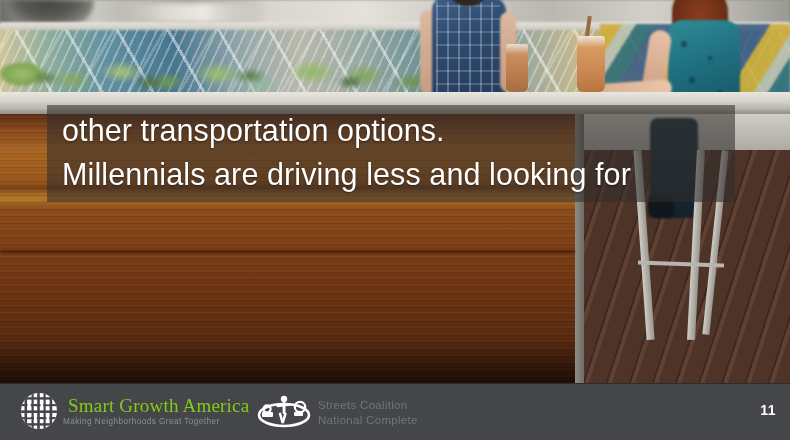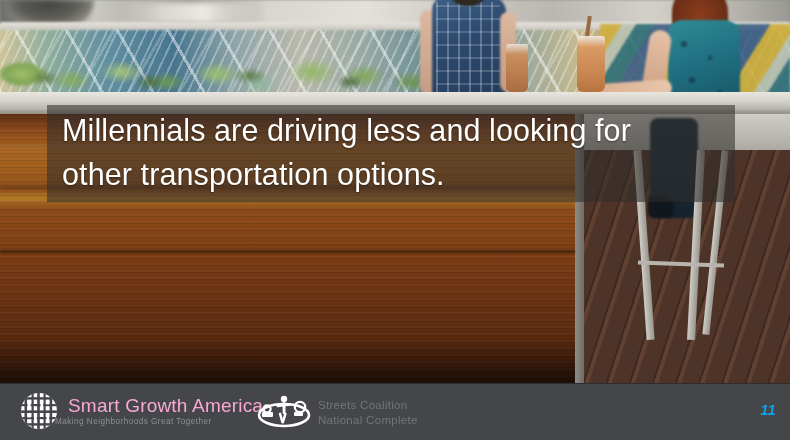--- a/index.html
+++ b/index.html
@@ -385,29 +385,30 @@
   }
 
   .sga-logo {
     position: absolute;
     left: 20px; top: 392px;
     width: 38px; height: 38px;
   }
   .sga-text {
     position: absolute;
     left: 68px; top: 395px;
-    color: #f9a8d4;
+    color: #84cc16;
     font-size: 19px;
     font-weight: 400;
     letter-spacing: .2px;
     line-height: 22px;
+    font-family: Liberation Serif, serif;
   }
   .sga-tag {
     position: absolute;
-    left: 55px; top: 417px;
+    left: 63px; top: 417px;
     color: #8e9094;
     font-size: 8.2px;
     letter-spacing: .45px;
     line-height: 10px;
   }
 
   .ncsc-logo {
     position: absolute;
     left: 256px; top: 393px;
     width: 56px; height: 36px;
@@ -417,25 +418,24 @@
     left: 318px; top: 398px;
     color: #72757a;
     font-size: 11.5px;
     line-height: 14.5px;
     letter-spacing: .3px;
   }
 
   .page-num {
     position: absolute;
     right: 14px; top: 402px;
-    color: #0ea5e9;
+    color: #ffffff;
     font-size: 14px;
     font-weight: 700;
     letter-spacing: .5px;
-    font-style: italic;
   }
 </style>
 </head>
 <body>
 
 <div id="slide">
 
   <div class="photo">
 
     <div class="ph-sky"></div>
@@ -485,22 +485,22 @@
     <div class="wood-seam3"></div>
     <div class="wood-seam1"></div>
     <div class="wood-seam2"></div>
     <div class="wood-shadow-bottom"></div>
 
     <div class="photo-soft"></div>
   </div>
 
   <div class="title-band"></div>
   <div class="title-text">
+    <div>other transportation options.</div>
     <div>Millennials are driving less and looking for</div>
-    <div>other transportation options.</div>
   </div>
 
   <div class="footer"></div>
   <div class="footer-rule"></div>
 
   <svg class="sga-logo" viewBox="0 0 38 38">
     <defs>
       <clipPath id="sgaClip">
           <circle cx="19" cy="19" r="18"></circle>
         </clipPath>

